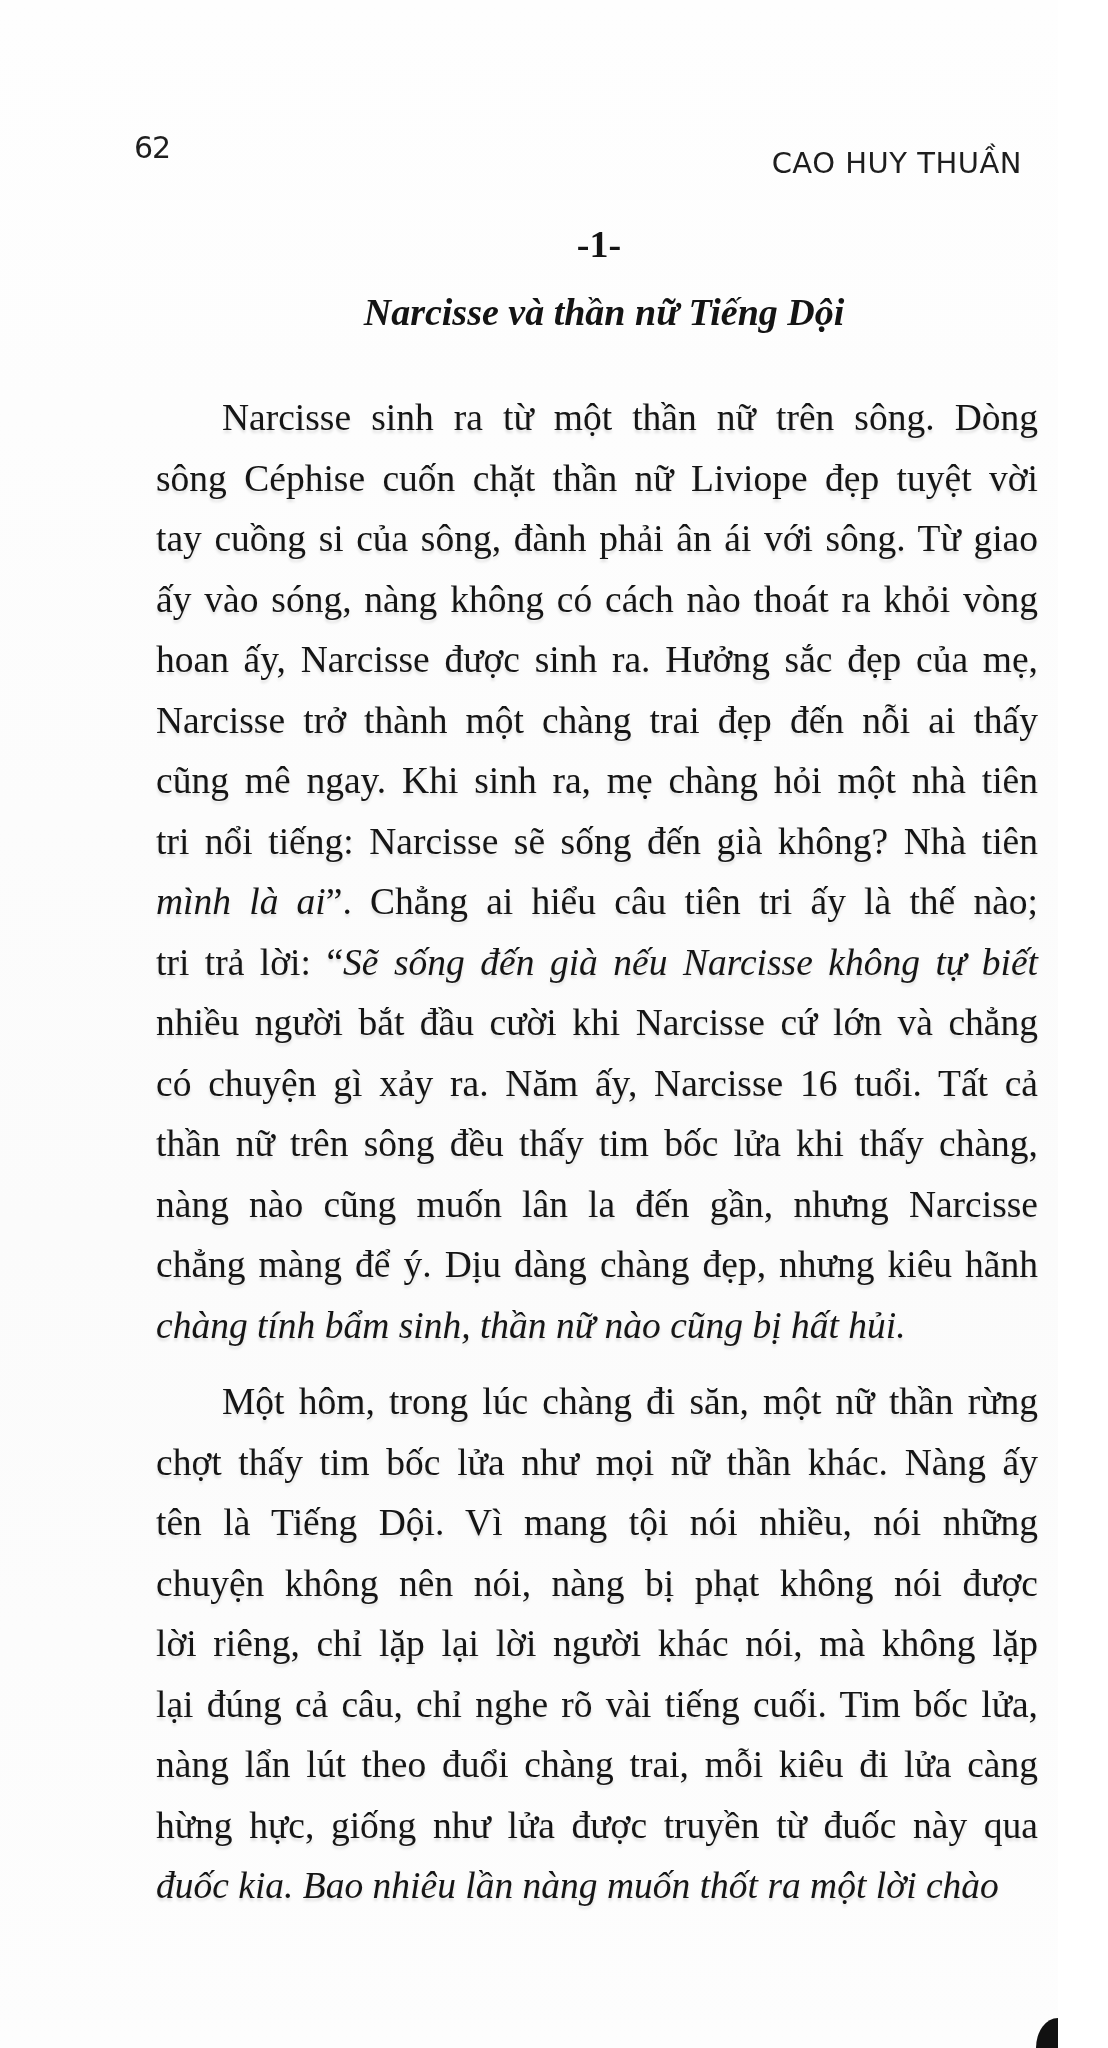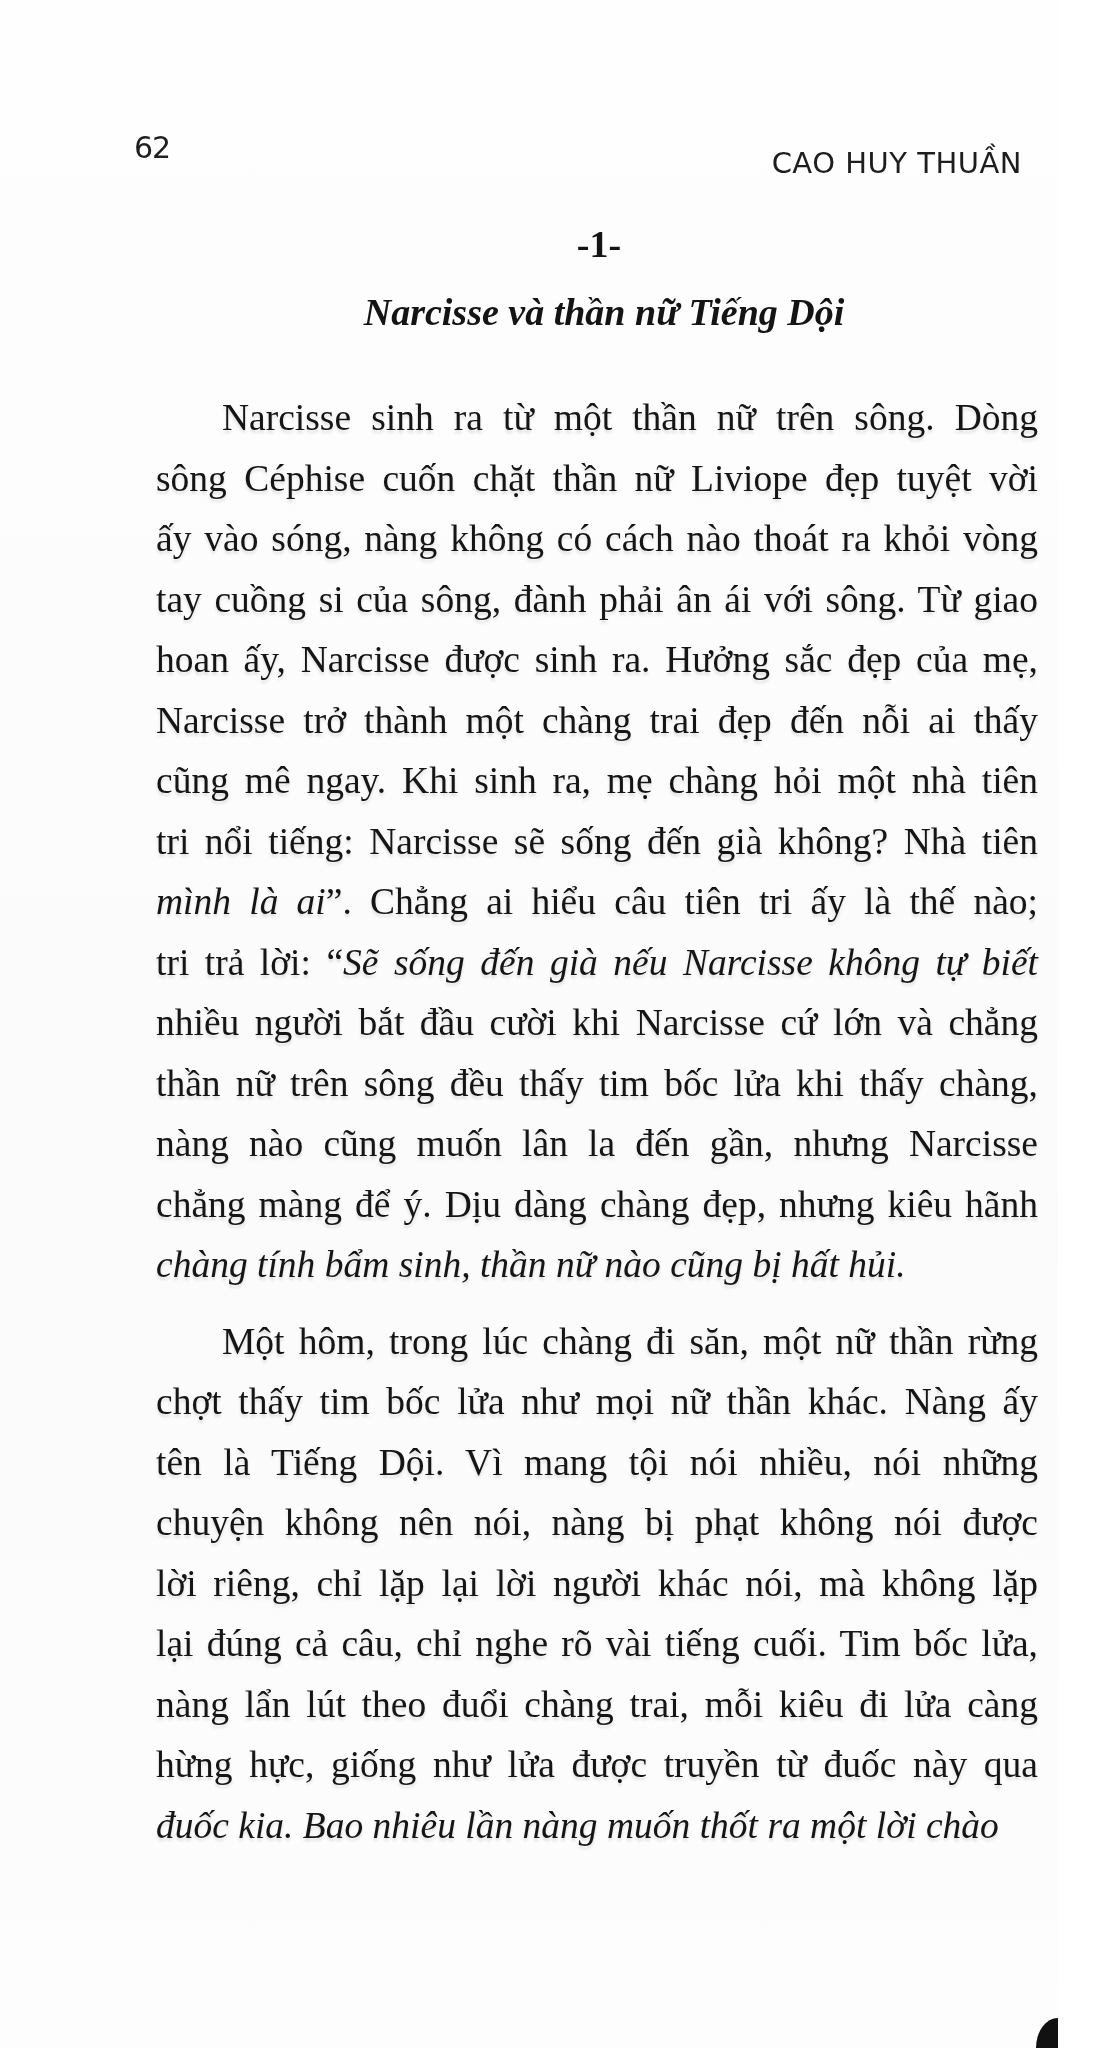--- a/index.html
+++ b/index.html
@@ -119,29 +119,30 @@
     <span class="author-name">CAO HUY THUẦN</span>
   </div>
 
   <div class="chapter-number">-1-</div>
   <div class="chapter-title">Narcisse và thần nữ Tiếng Dội</div>
 
   <div class="body-text">
     <div>
       <span class="line indent">Narcisse sinh ra từ một thần nữ trên sông. Dòng</span>
       <span class="line">sông Céphise cuốn chặt thần nữ Liviope đẹp tuyệt vời</span>
+      <span class="line">tay cuồng si của sông, đành phải ân ái với sông. Từ giao</span>
       <span class="line">ấy vào sóng, nàng không có cách nào thoát ra khỏi vòng</span>
-      <span class="line">tay cuồng si của sông, đành phải ân ái với sông. Từ giao</span>
       <span class="line">hoan ấy, Narcisse được sinh ra. Hưởng sắc đẹp của mẹ,</span>
       <span class="line">Narcisse trở thành một chàng trai đẹp đến nỗi ai thấy</span>
       <span class="line">cũng mê ngay. Khi sinh ra, mẹ chàng hỏi một nhà tiên</span>
       <span class="line">tri nổi tiếng: Narcisse sẽ sống đến già không? Nhà tiên</span>
       <span class="line"><span class="ital">mình là ai</span><span>”. Chẳng ai hiểu câu tiên tri ấy là thế nào;</span></span>
       <span class="line"><span>tri trả lời: “</span><span class="ital">Sẽ sống đến già nếu Narcisse không tự biết</span></span>
       <span class="line">nhiều người bắt đầu cười khi Narcisse cứ lớn và chẳng</span>
+      <span class="line">có chuyện gì xảy ra. Năm ấy, Narcisse 16 tuổi. Tất cả</span>
       <span class="line">thần nữ trên sông đều thấy tim bốc lửa khi thấy chàng,</span>
       <span class="line">nàng nào cũng muốn lân la đến gần, nhưng Narcisse</span>
       <span class="line">chẳng màng để ý. Dịu dàng chàng đẹp, nhưng kiêu hãnh</span>
       <span class="line last">chàng tính bẩm sinh, thần nữ nào cũng bị hất hủi.</span>
     </div>
     <div class="para-gap"></div>
     <div>
       <span class="line indent">Một hôm, trong lúc chàng đi săn, một nữ thần rừng</span>
       <span class="line">chợt thấy tim bốc lửa như mọi nữ thần khác. Nàng ấy</span>
       <span class="line">tên là Tiếng Dội. Vì mang tội nói nhiều, nói những</span>

